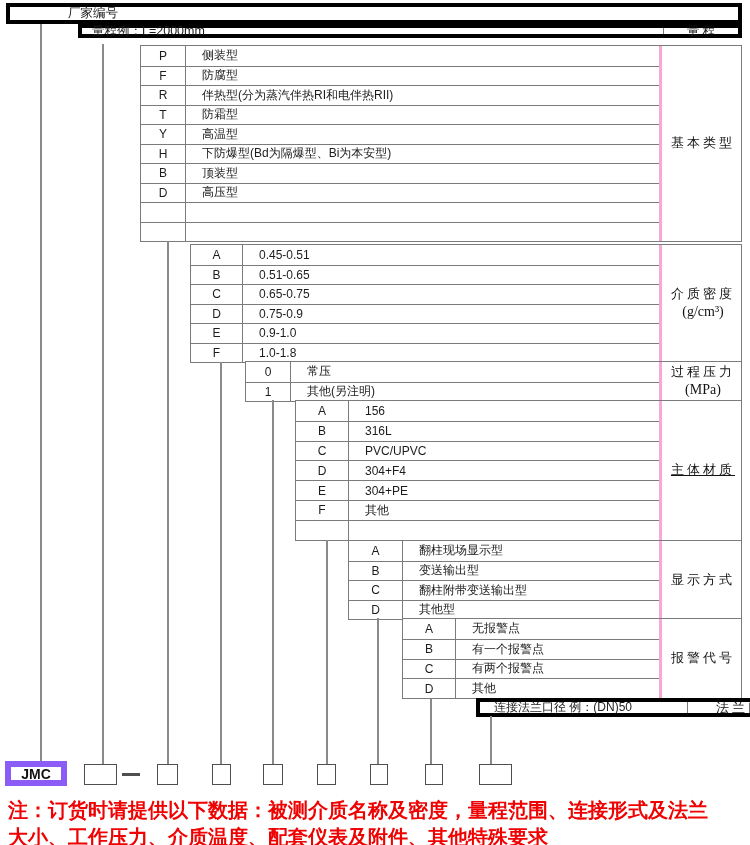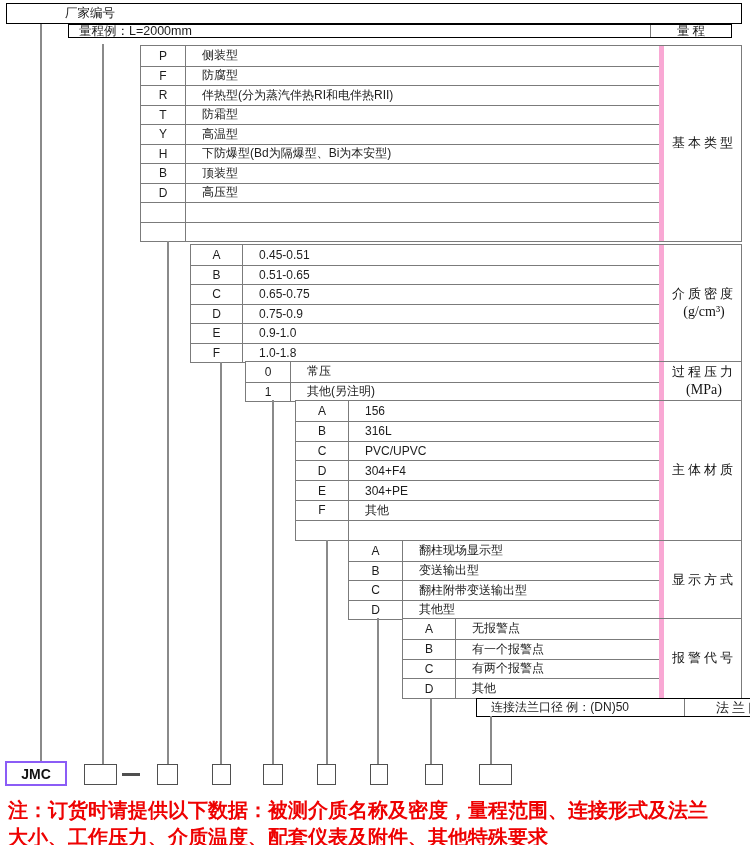--- a/index.html
+++ b/index.html
@@ -1,52 +1,52 @@
 <!DOCTYPE html>
 <html><head>
 <meta charset="utf-8">
 <style>
   html,body{margin:0;padding:0;background:#fff;}
   .canvas{position:relative;width:750px;height:845px;background:#ffffff;
           font-family:"Liberation Sans","DejaVu Sans",sans-serif;color:#1c1c1c;overflow:hidden;}
-  .bar{position:absolute;box-sizing:border-box;border:1px solid #000000;background:#fff;
+  .bar{position:absolute;box-sizing:border-box;border:4px solid #000000;background:#fff;
        display:flex;align-items:center;font-size:12.5px;}
   .bar .dtxt{flex:0 0 581px;display:flex;align-items:center;height:100%;padding-left:10px;box-sizing:border-box;}
   .bar .lcell{flex:1;height:100%;border-left:1px solid #7b7b7b;display:flex;align-items:center;justify-content:center;}
   .t{position:absolute;display:grid;box-sizing:border-box;border:1px solid #7b7b7b;background:#fff;}
   .c{grid-column:1;border-right:1px solid #7b7b7b;border-top:1px solid #7b7b7b;
      display:flex;align-items:center;justify-content:center;font-size:12px;}
   .d{grid-column:2;border-top:1px solid #7b7b7b;display:flex;align-items:center;
      padding-left:16px;font-size:12px;white-space:nowrap;}
   .f{border-top:none;}
-  .l{grid-column:3;border-left:5px solid #f9a8d4;display:flex;flex-direction:column;
+  .l{grid-column:3;border-left:3px solid #f9a8d4;display:flex;flex-direction:column;
      align-items:center;justify-content:center;
      font-family:"Liberation Serif","DejaVu Serif",serif;font-size:13px;letter-spacing:3px;
      padding-left:3px;line-height:1.3;color:#141414;}
   .l .sub{letter-spacing:0;font-size:14px;padding-left:0;}
   .serif{font-family:Liberation Sans, sans-serif;letter-spacing:3px;padding-left:3px;color:#141414;}
   .vline{position:absolute;width:1.5px;background:#8a8a8a;}
   .mbox{position:absolute;box-sizing:border-box;border:1.5px solid #4f4f4f;background:#fff;height:21px;top:764px;}
-  .jmc{position:absolute;box-sizing:border-box;border:2px solid #8b5cf6;background:#fff;
+  .jmc{position:absolute;box-sizing:border-box;border:6px solid #8b5cf6;background:#fff;
        left:5px;top:761px;width:62px;height:25px;display:flex;align-items:center;justify-content:center;
        font-weight:bold;font-size:14px;color:#111;}
   .dash{position:absolute;left:122px;top:773px;width:18px;height:2.5px;background:#4f4f4f;}
   .note{position:absolute;left:8px;top:797px;width:740px;font-size:20px;font-weight:bold;
         line-height:27px;color:#ee0202;white-space:nowrap;}
 </style>
 </head>
 <body>
 
 <div class="canvas">
 
   <div class="bar" style="left:6px;top:3px;width:736px;height:21px;">
     <span style="padding-left:58px;">厂家编号</span>
   </div>
 
-  <div class="bar" style="left:68px;top:24px;width:664px;height:14px;">
+  <div class="bar" style="left:78px;top:24px;width:664px;height:14px;">
     <span class="dtxt">量程例：L=2000mm</span>
     <span class="lcell serif">量程</span>
   </div>
 
   <div class="t" style="left:140px;top:45px;width:602px;grid-template-columns:45px 1fr 82px;grid-auto-rows:19.5px;">
     <div class="l" style="grid-row:1 / span 10;">
       <span>基本类型</span>
     </div>
     <div class="c f">P</div>
     <div class="d f">侧装型</div>
@@ -94,21 +94,21 @@
       <span>过程压力</span>
       <span class="sub">(MPa)</span>
     </div>
     <div class="c f">0</div>
     <div class="d f">常压</div>
     <div class="c">1</div>
     <div class="d">其他(另注明)</div>
   </div>
 
   <div class="t" style="left:295px;top:400px;width:447px;grid-template-columns:53px 1fr 82px;grid-auto-rows:19.8px;">
-    <div class="l" style="grid-row:1 / span 7;">
+    <div class="l" style="grid-row:1 / span 7;text-decoration:underline;">
       <span>主体材质</span>
     </div>
     <div class="c f">A</div>
     <div class="d f">156</div>
     <div class="c">B</div>
     <div class="d">316L</div>
     <div class="c">C</div>
     <div class="d">PVC/UPVC</div>
     <div class="c">D</div>
     <div class="d">304+F4</div>

